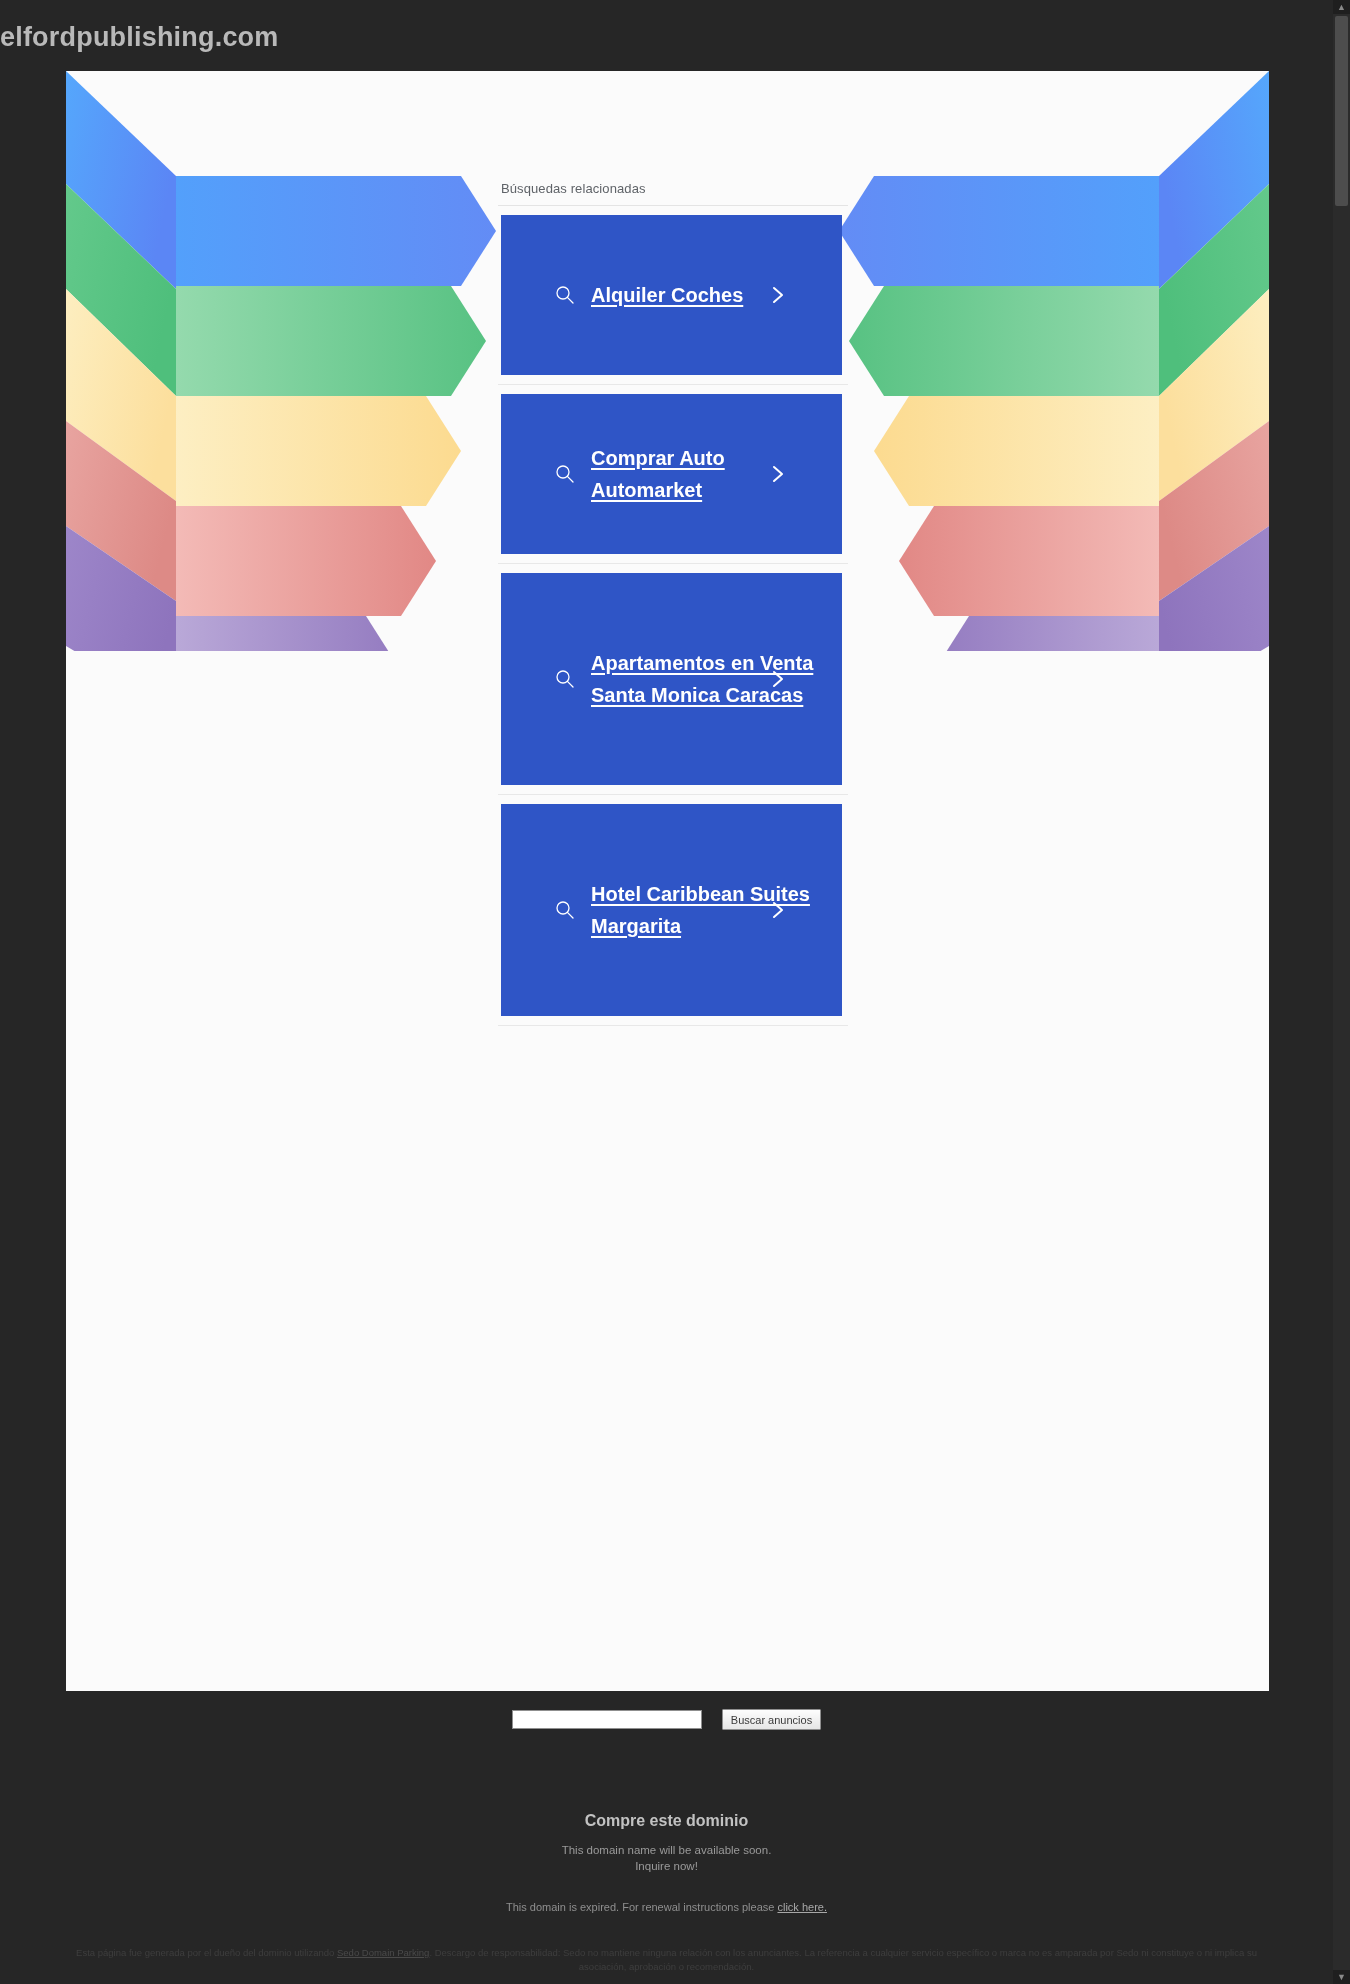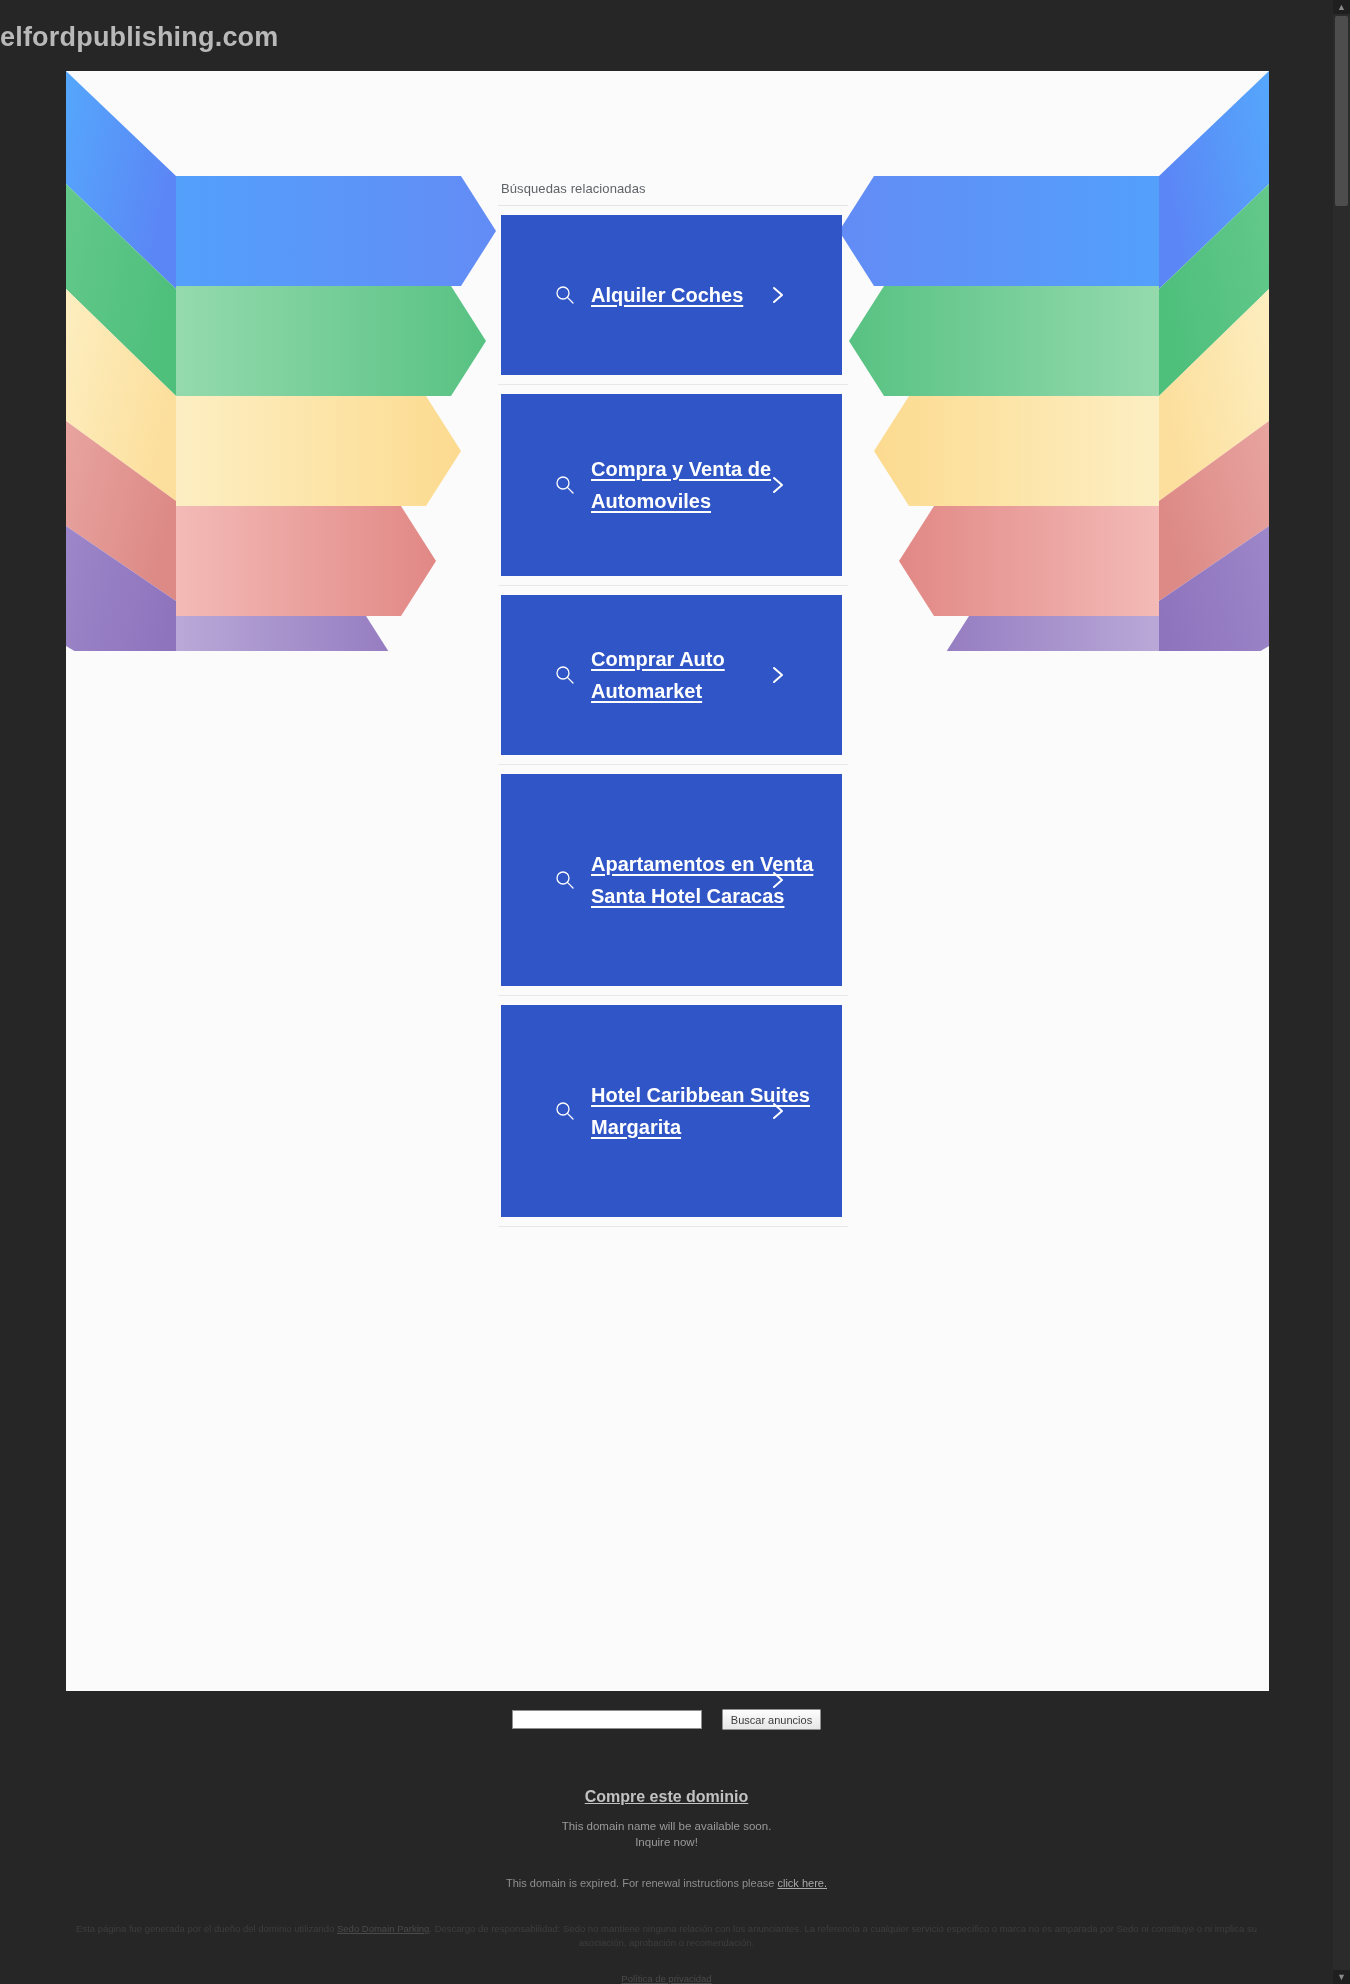--- a/index.html
+++ b/index.html
@@ -176,25 +176,24 @@
   }
 
   
   .footer {
     width: 1333px;
     text-align: center;
     padding-bottom: 10px;
   }
   .buy-domain {
     display: inline-block;
-    margin-top: 48px;
+    margin-top: 72px;
     color: #c2c2c2;
     font-size: 16px;
     font-weight: bold;
-    text-decoration: underline;
     cursor: pointer;
     text-align: center;
   }
   .avail {
     margin-top: 13px;
     color: #9a9a9a;
     font-size: 11.5px;
     line-height: 1.35;
   }
   .expired {
@@ -359,53 +358,41 @@
           <line x1="12.4" y1="12.4" x2="18" y2="18" stroke="#ffffff" stroke-width="1.3" stroke-linecap="round"></line>
         </svg>
         <div class="rs-label">Alquiler Coches</div>
         <svg class="chevron" viewBox="0 0 16 22">
           <polyline points="4,4 12,11 4,18" fill="none" stroke="#ffffff" stroke-width="2" stroke-linecap="round" stroke-linejoin="round"></polyline>
         </svg>
       </div>
     </div>
 
 
-    <div class="rs-item">
-      <div class="rs-inner tall-3">
-        <svg class="magnifier" viewBox="0 0 20 20">
-          <circle cx="8" cy="8" r="6" fill="none" stroke="#ffffff" stroke-width="1.3"></circle>
-          <line x1="12.4" y1="12.4" x2="18" y2="18" stroke="#ffffff" stroke-width="1.3" stroke-linecap="round"></line>
-        </svg>
-        <div class="rs-label">Compra y Venta de Automoviles</div>
-        <svg class="chevron" viewBox="0 0 16 22">
-          <polyline points="4,4 12,11 4,18" fill="none" stroke="#ffffff" stroke-width="2" stroke-linecap="round" stroke-linejoin="round"></polyline>
-        </svg>
-      </div>
-    </div>
 
     <div class="rs-item">
       <div class="rs-inner tall-2">
         <svg class="magnifier" viewBox="0 0 20 20">
           <circle cx="8" cy="8" r="6" fill="none" stroke="#ffffff" stroke-width="1.3"></circle>
           <line x1="12.4" y1="12.4" x2="18" y2="18" stroke="#ffffff" stroke-width="1.3" stroke-linecap="round"></line>
         </svg>
         <div class="rs-label">Comprar Auto Automarket</div>
         <svg class="chevron" viewBox="0 0 16 22">
           <polyline points="4,4 12,11 4,18" fill="none" stroke="#ffffff" stroke-width="2" stroke-linecap="round" stroke-linejoin="round"></polyline>
         </svg>
       </div>
     </div>
 
     <div class="rs-item">
       <div class="rs-inner tall-4">
         <svg class="magnifier" viewBox="0 0 20 20">
           <circle cx="8" cy="8" r="6" fill="none" stroke="#ffffff" stroke-width="1.3"></circle>
           <line x1="12.4" y1="12.4" x2="18" y2="18" stroke="#ffffff" stroke-width="1.3" stroke-linecap="round"></line>
         </svg>
-        <div class="rs-label">Apartamentos en Venta Santa Hotel Caracas</div>
+        <div class="rs-label">Apartamentos en Venta Santa Monica Caracas</div>
         <svg class="chevron" viewBox="0 0 16 22">
           <polyline points="4,4 12,11 4,18" fill="none" stroke="#ffffff" stroke-width="2" stroke-linecap="round" stroke-linejoin="round"></polyline>
         </svg>
       </div>
     </div>
 
     <div class="rs-item">
       <div class="rs-inner tall-4">
         <svg class="magnifier" viewBox="0 0 20 20">
           <circle cx="8" cy="8" r="6" fill="none" stroke="#ffffff" stroke-width="1.3"></circle>

